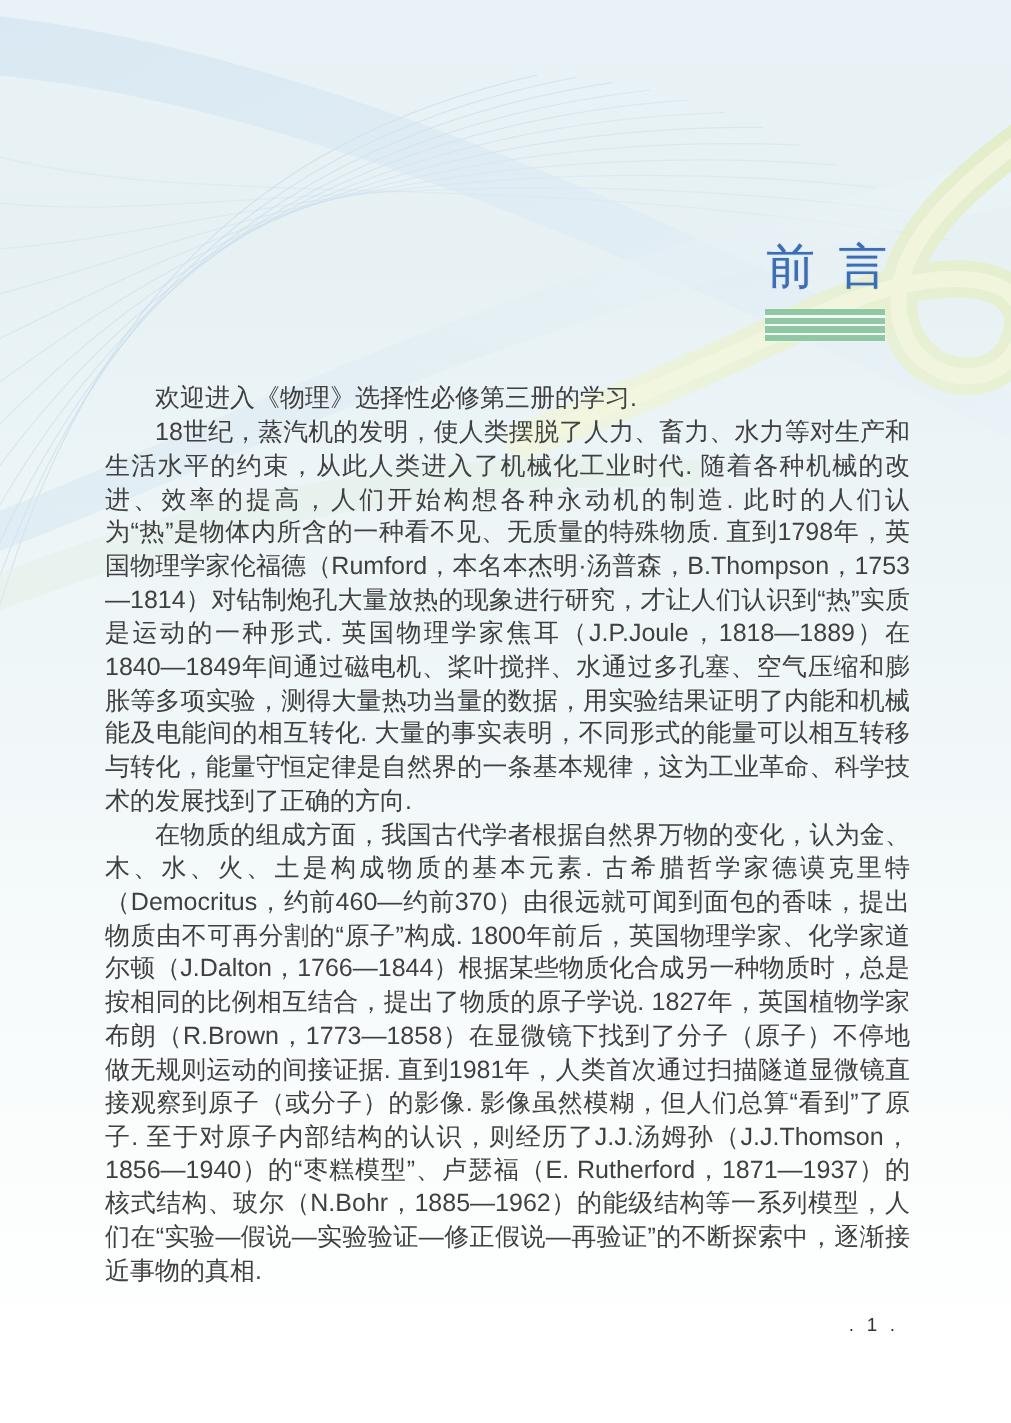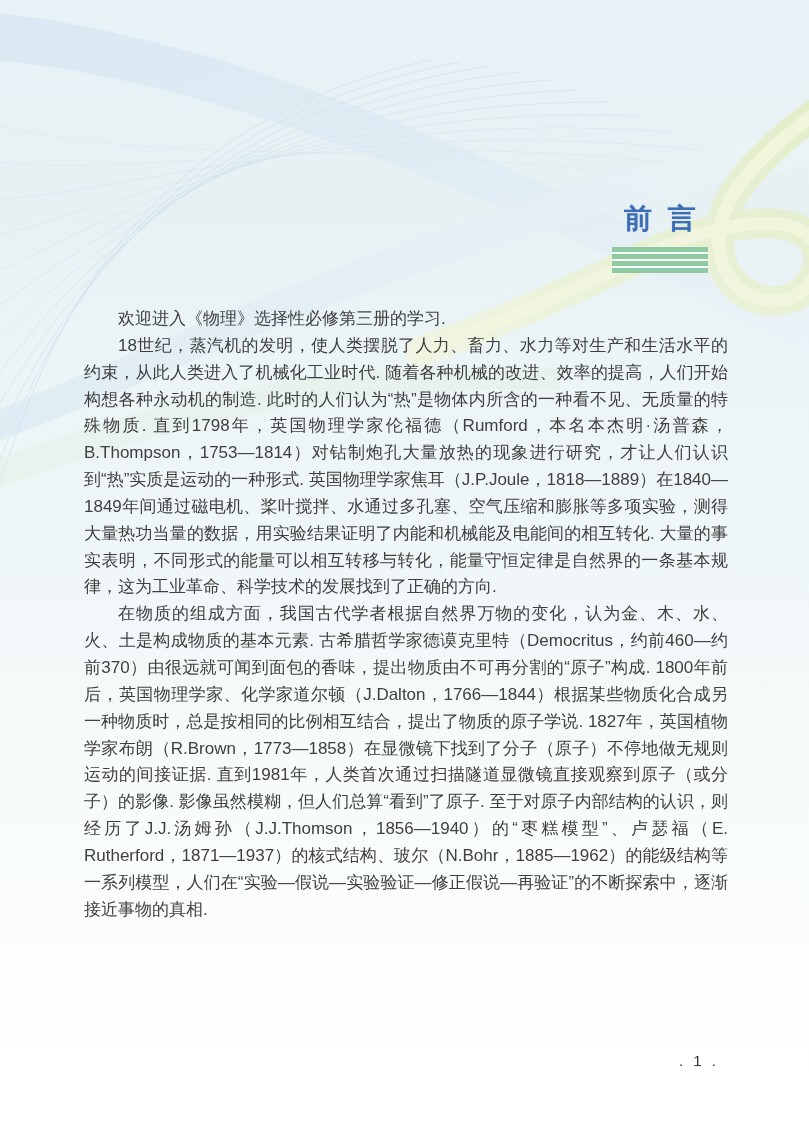--- a/index.html
+++ b/index.html
@@ -21,43 +21,43 @@
     top: 0; left: 0;
     pointer-events: none;
   }
   .title-block {
     position: absolute;
     left: 612px;
     top: 192px;
     width: 100px;
   }
   .page-title {
-    margin: 12px;
-    font-size: 28px;
-    font-weight: bold;
+    margin: 1px;
+    font-size: 39px;
+    font-weight: normal;
     color: #3c6db7;
     letter-spacing: 4px;
     white-space: nowrap;
     line-height: 1.1;
     text-shadow: 0 0 1px rgba(60,109,183,.4);
   }
   .stripes {
     margin-top: 11px;
     width: 96px;
     height: 26px;
     background: repeating-linear-gradient(180deg,
       #8fc8a3 0px, #8fc8a3 5px,
       #f4faf6 5px, #f4faf6 7px);
   }
   .body-text {
     position: absolute;
     left: 84px;
     top: 306px;
     width: 644px;
-    font-size: 17px;
+    font-size: 20px;
     line-height: 26.85px;
     color: #404040;
     text-align: justify;
   }
   .para {
     margin: 0;
     text-indent: 2em;
   }
   .pageno {
     position: absolute;

